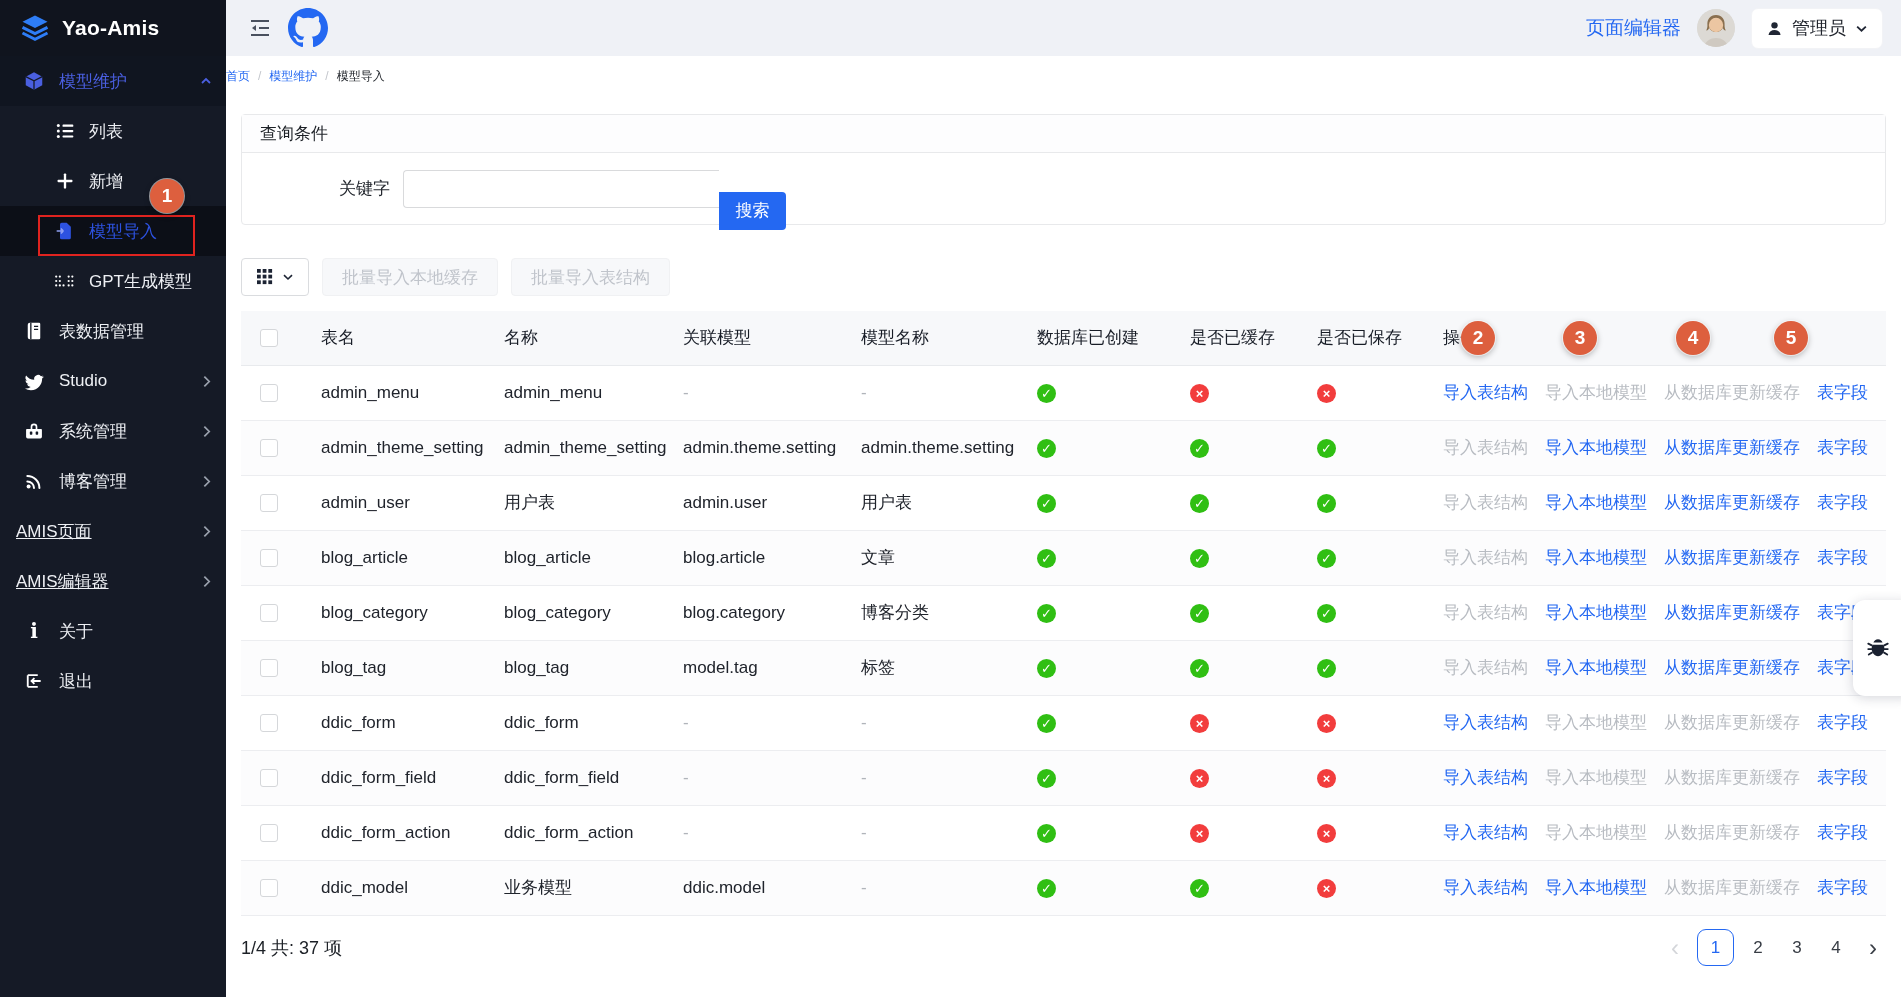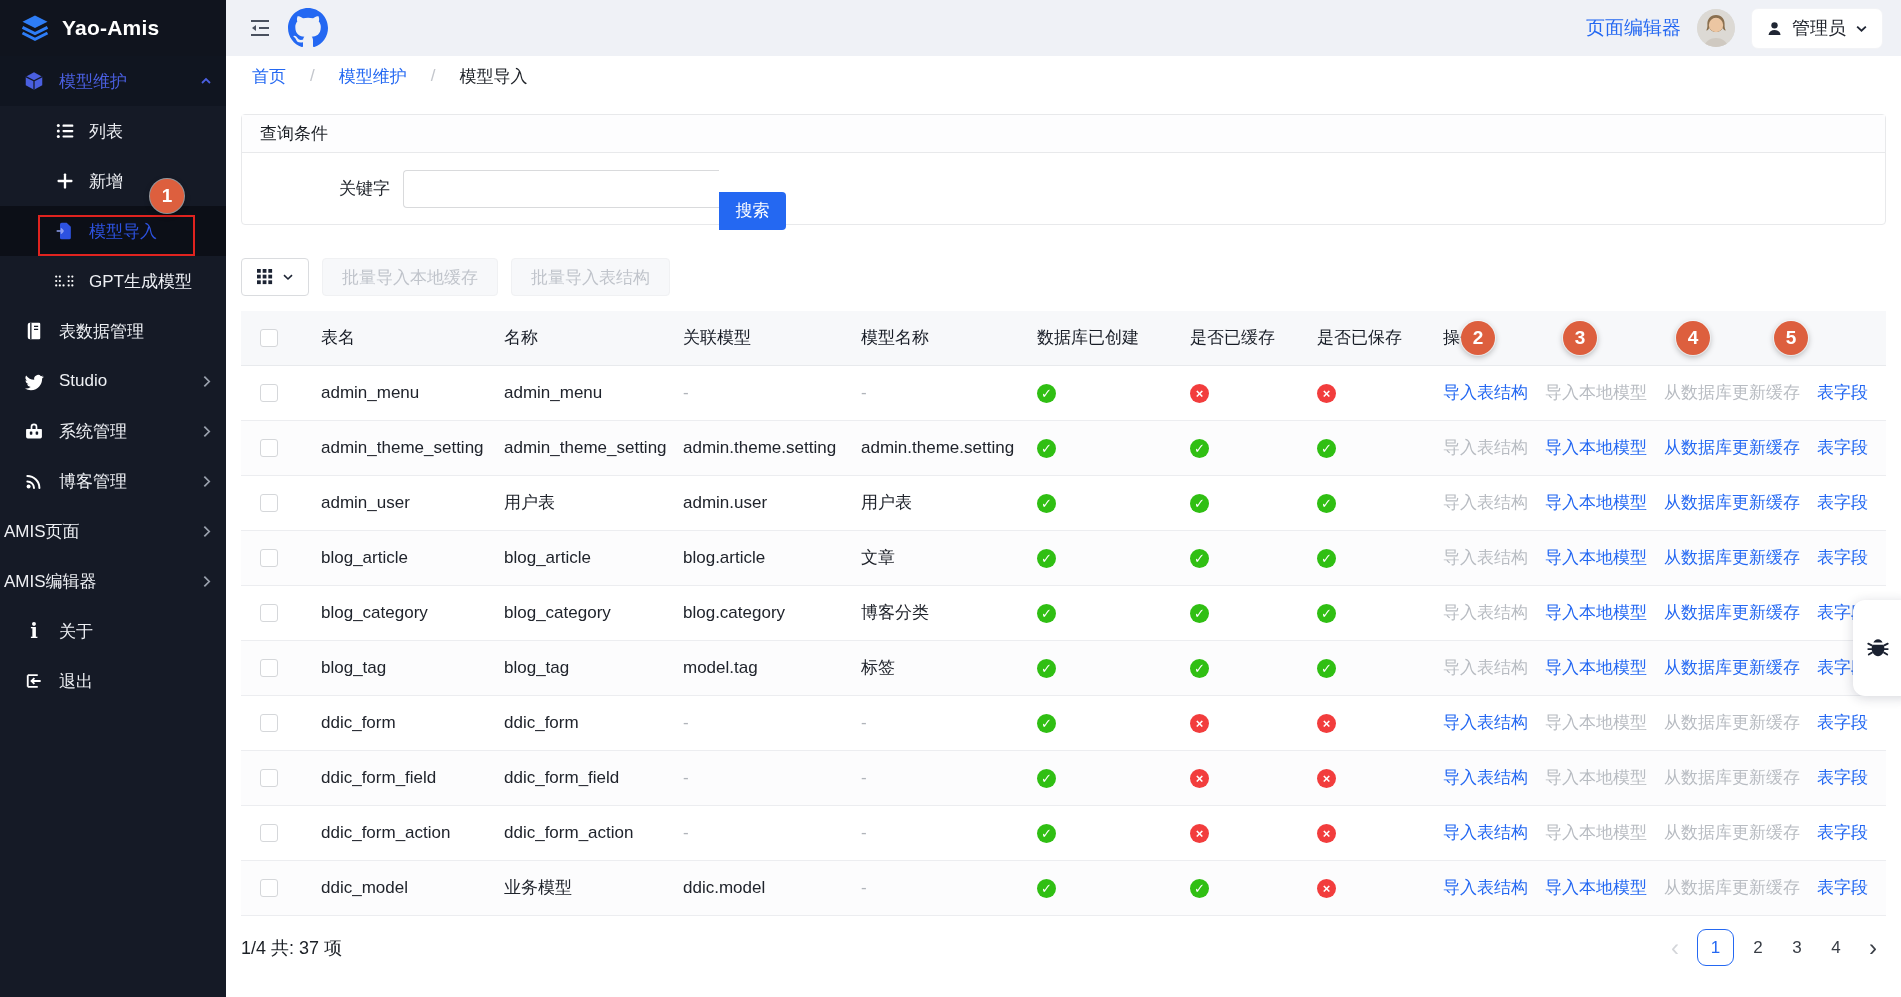--- a/index.html
+++ b/index.html
@@ -11,40 +11,40 @@
   
   .sidebar { position:relative; width:226px; height:100%; background:#151a26; flex:0 0 226px; }
   .logo { height:56px; display:flex; align-items:center; gap:12px; padding-left:20px; background:#10141e; cursor:pointer; }
   .logo-text { color:#fff; font-size:21px; font-weight:bold; letter-spacing:.2px; }
   .nav-item { height:50px; display:flex; align-items:center; gap:13px; padding:0 14px 0 22px; color:#eef0f4; font-size:17px; cursor:pointer; position:relative; }
   .nav-item .ic { width:24px; display:flex; justify-content:center; flex:0 0 24px; }
   .nav-item.parent-active { background:#101520; }
   .nav-item.sub { padding-left:54px; }
   .nav-item.sub .ic { flex:0 0 22px; width:22px; }
   .nav-item.active { background:#0c0f17; }
-  .nav-item.plain { padding-left:4px; }
+  .nav-item.plain { padding-left:16px;text-decoration:underline; }
   .blue-label { color:#4a5fe0; }
   .import-label { color:#2d52e0; }
   .chev { margin-left:auto; display:flex; }
   .red-box { position:absolute; left:38px; top:215px; width:157px; height:41px; border:2px solid #e0231f; z-index:5; pointer-events:none; }
   .badge { position:absolute; width:34px; height:34px; border-radius:50%; background:#dd5f3e; color:#fff; font-size:19px; font-weight:bold; display:flex; align-items:center; justify-content:center; box-shadow:0 0 0 1px rgba(255,255,255,.55), 0 2px 6px rgba(0,0,0,.3); z-index:6; }
   .badge-1 { left:150px; top:179px; }
   .info-glyph { font-family:"DejaVu Serif","Liberation Serif",serif; font-weight:bold; font-size:20px; color:#fff; line-height:1; }
 
   
   .main { position:relative; flex:1; height:100%; display:flex; flex-direction:column; background:#fff; }
   .topbar { height:56px; background:#eff1f6; display:flex; align-items:center; padding:0 18px 0 22px; flex:0 0 56px; }
   .collapse-btn { display:flex; cursor:pointer; }
   .gh-btn { margin-left:16px; display:flex; cursor:pointer; }
   .topbar-right { margin-left:auto; display:flex; align-items:center; }
   .page-editor-link { color:#2468f2; font-size:19px; cursor:pointer; text-decoration:none; }
   .avatar { width:38px; height:38px; border-radius:50%; margin:0 16px; background:#dcdcda; overflow:hidden; cursor:pointer; flex:0 0 38px; }
   .user-btn { height:41px; background:#fff; border:1px solid #f2f3f6; border-radius:7px; display:flex; align-items:center; gap:9px; padding:0 14px; font-size:18px; color:#20242c; cursor:pointer; }
 
-  .breadcrumb { height:40px; display:flex; align-items:center; gap:24px; padding-left:26px; font-size:17px; background:#fff; flex:0 0 40px; }
+  .breadcrumb { height:40px; display:flex; align-items:center; gap:8px; font-size:12px; background:#fff; flex:0 0 40px; }
   .crumb-link { color:#2468f2; cursor:pointer; text-decoration:none; }
   .crumb-sep { color:#c3c6cc; }
   .crumb-current { color:#1c2026; }
 
   .content { flex:1; padding:0 15px; }
 
   .filter-card { margin-top:18px; border:1px solid #e8e9eb; border-radius:4px; background:#fff; }
   .filter-head { height:38px; display:flex; align-items:center; padding-left:18px; font-size:17px; color:#1c2026; border-bottom:1px solid #e8e9eb; background:#fdfdfe; }
   .filter-body { height:71px; display:flex; align-items:center; padding-left:60px; }
   .kw-label { width:88px; text-align:right; font-size:17px; color:#23272e; margin-right:13px; }

